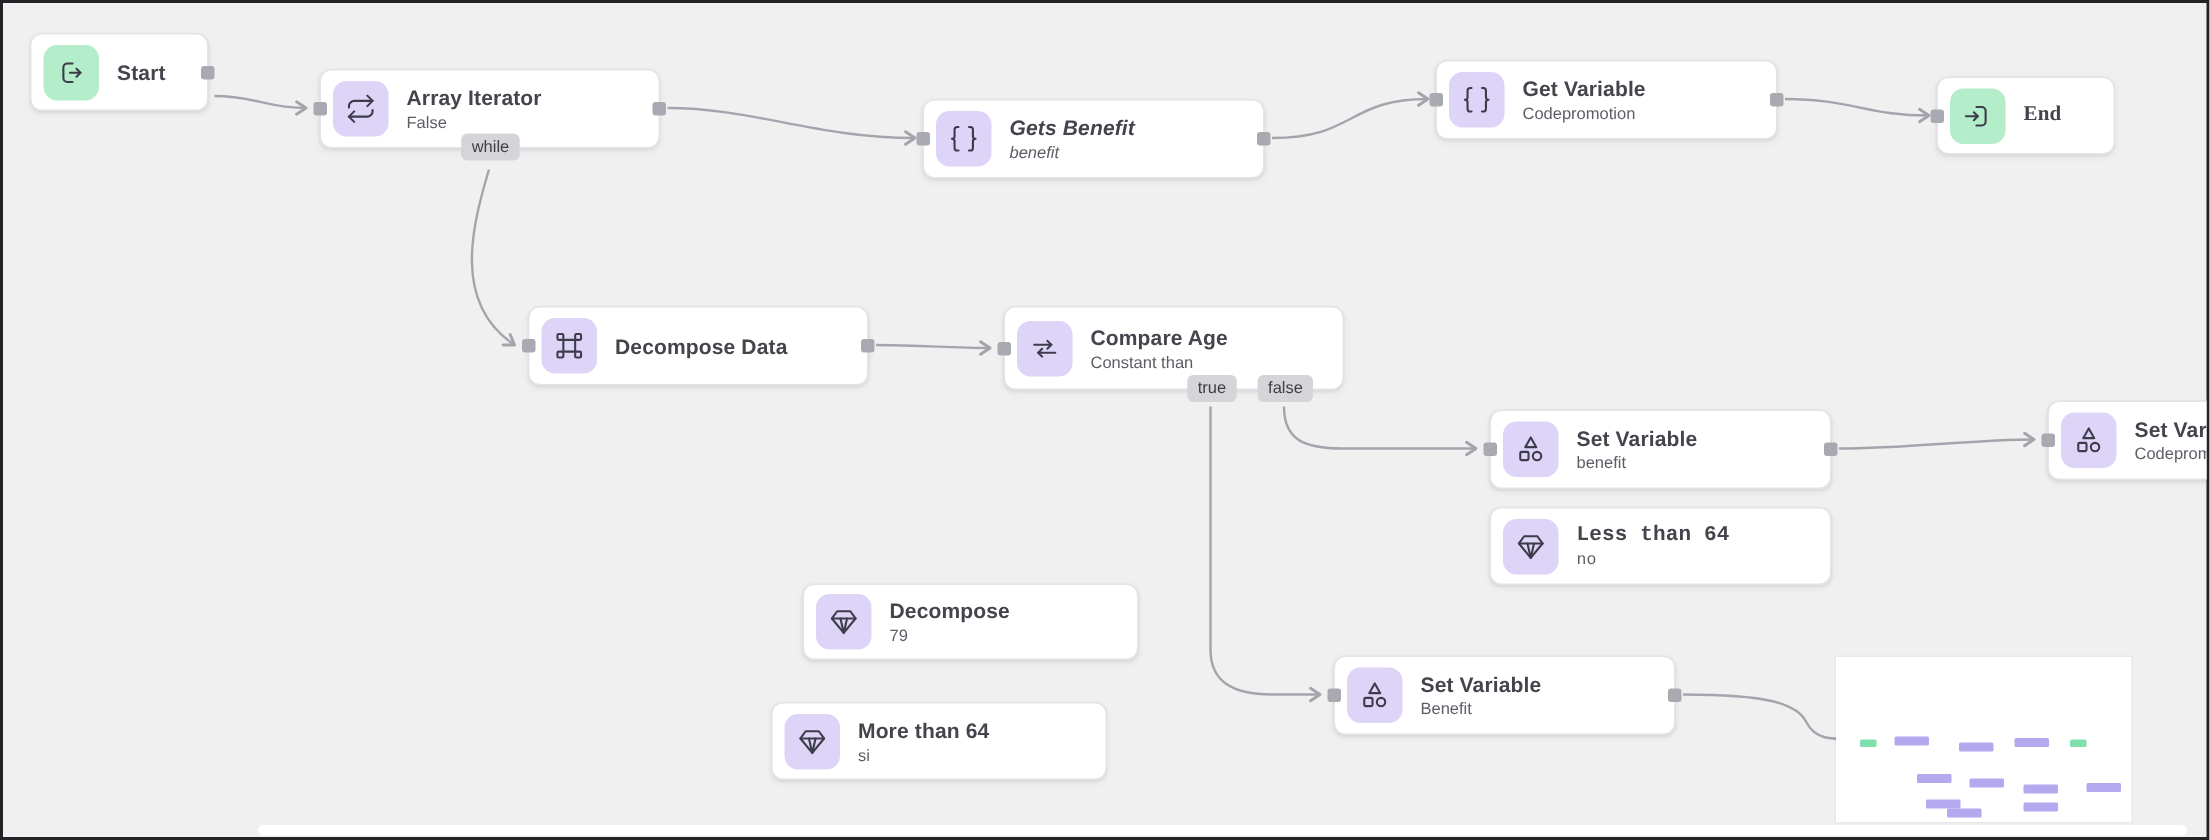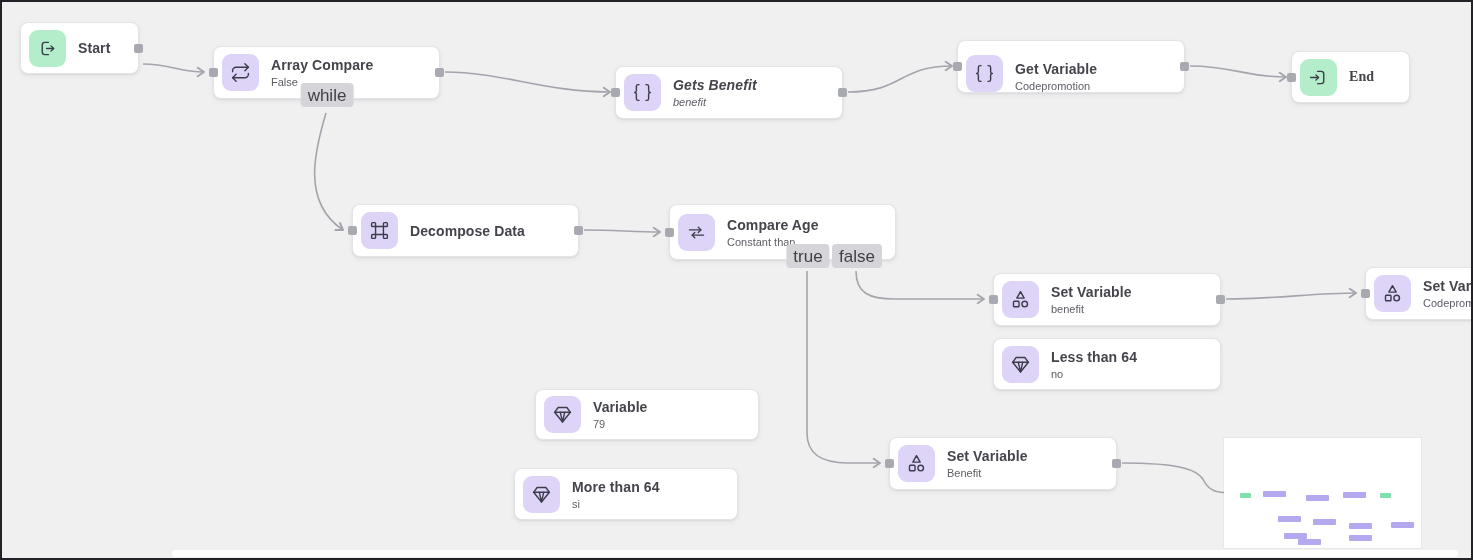--- a/index.html
+++ b/index.html
@@ -24,21 +24,21 @@
     stroke-linecap:round;stroke-linejoin:round;}
   .text{min-width:0;}
   .title{font-size:14px;font-weight:700;color:var(--title,#44444c);white-space:nowrap;letter-spacing:.1px;}
   .subtitle{font-size:11px;color:var(--subtitle,#5d5d66);margin-top:3px;white-space:nowrap;}
   .handle{position:absolute;width:9px;height:9px;border-radius:2px;background:var(--handle,#a9a9b1);
     top:50%;margin-top:-4.5px;}
   .handle.left{left:-5px;}
   .handle.right{right:-5px;}
   .badge{position:absolute;bottom:-9px;transform:translateX(-50%);
     background:var(--badge-bg,#d5d5d9);color:var(--badge-text,#3f3f46);
-    font-size:17px;line-height:1;padding:3.5px 7px;border-radius:4px;font-weight:500;white-space:nowrap;}
+    font-size:11px;line-height:1;padding:3.5px 7px;border-radius:4px;font-weight:500;white-space:nowrap;}
   .minimap{position:absolute;background:var(--minimap-bg,#fff);box-shadow:0 0 0 1px rgba(0,0,0,.03);}
   .mm-rect{position:absolute;border-radius:1px;}
   .hscroll{position:absolute;background:#fff;border-radius:4px;}
 </style>
 </head>
 <body>
 
 <div class="frame">
   <svg id="edge-svg">
     <defs>
@@ -74,42 +74,42 @@
       <div class="node" style="left: 211px; top: 44px; width: 227px; height: 53px;">
         <div class="icon purple">
           <svg viewBox="0 0 24 24">
             <path d="m17 2 4 4-4 4"></path>
             <path d="M3 11v-1a4 4 0 0 1 4-4h14"></path>
             <path d="m7 22-4-4 4-4"></path>
             <path d="M21 13v1a4 4 0 0 1-4 4H3"></path>
           </svg>
         </div>
         <div class="text">
-          <div class="title">Array Compare</div>
+          <div class="title">Array Iterator</div>
           <div class="subtitle">False</div>
         </div>
         <span class="handle left"></span>
         <span class="handle right"></span>
         <span class="badge" style="left: 113px;">while</span>
       </div>
       <div class="node" style="left: 613px; top: 64px; width: 228px; height: 53px; font-style: italic;">
         <div class="icon purple">
           <svg viewBox="0 0 24 24">
             <path d="M8 3H7a2 2 0 0 0-2 2v5a2 2 0 0 1-2 2 2 2 0 0 1 2 2v5a2 2 0 0 0 2 2h1"></path>
             <path d="M16 3h1a2 2 0 0 1 2 2v5a2 2 0 0 0 2 2 2 2 0 0 0-2 2v5a2 2 0 0 1-2 2h-1"></path>
           </svg>
         </div>
         <div class="text">
           <div class="title">Gets Benefit</div>
           <div class="subtitle">benefit</div>
         </div>
         <span class="handle left"></span>
         <span class="handle right"></span>
       </div>
-      <div class="node" style="left: 955px; top: 38px; width: 228px; height: 53px; align-items: flex-end;">
+      <div class="node" style="left: 955px; top: 38px; width: 228px; height: 53px;">
         <div class="icon purple">
           <svg viewBox="0 0 24 24">
             <path d="M8 3H7a2 2 0 0 0-2 2v5a2 2 0 0 1-2 2 2 2 0 0 1 2 2v5a2 2 0 0 0 2 2h1"></path>
             <path d="M16 3h1a2 2 0 0 1 2 2v5a2 2 0 0 0 2 2 2 2 0 0 0-2 2v5a2 2 0 0 1-2 2h-1"></path>
           </svg>
         </div>
         <div class="text">
           <div class="title">Get Variable</div>
           <div class="subtitle">Codepromotion</div>
         </div>
@@ -184,21 +184,21 @@
             <rect x="4" y="14" width="6.3" height="6.3" rx="1"></rect>
             <circle cx="16.8" cy="17.2" r="3.2"></circle>
           </svg>
         </div>
         <div class="text">
           <div class="title">Set Variable</div>
           <div class="subtitle">Codepromotion</div>
         </div>
         <span class="handle left"></span>
       </div>
-      <div class="node" style="left: 991px; top: 336px; width: 228px; height: 52px;">
+      <div class="node" style="left: 991px; top: 336px; width: 228px; height: 52px; font-family: Liberation Mono, monospace;">
         <div class="icon purple">
           <svg viewBox="0 0 24 24">
             <path d="M7 4h10l4 5.5L12 20.5 3 9.5Z"></path>
             <path d="M3 9.5h18"></path>
             <path d="M9.5 9.5 12 20.5 14.5 9.5"></path>
           </svg>
         </div>
         <div class="text">
           <div class="title">Less than 64</div>
           <div class="subtitle">no</div>
@@ -206,21 +206,21 @@
       </div>
       <div class="node" style="left: 533px; top: 387px; width: 224px; height: 51px;">
         <div class="icon purple">
           <svg viewBox="0 0 24 24">
             <path d="M7 4h10l4 5.5L12 20.5 3 9.5Z"></path>
             <path d="M3 9.5h18"></path>
             <path d="M9.5 9.5 12 20.5 14.5 9.5"></path>
           </svg>
         </div>
         <div class="text">
-          <div class="title">Variable</div>
+          <div class="title">Decompose</div>
           <div class="subtitle">79</div>
         </div>
       </div>
       <div class="node" style="left: 512px; top: 466px; width: 224px; height: 52px;">
         <div class="icon purple">
           <svg viewBox="0 0 24 24">
             <path d="M7 4h10l4 5.5L12 20.5 3 9.5Z"></path>
             <path d="M3 9.5h18"></path>
             <path d="M9.5 9.5 12 20.5 14.5 9.5"></path>
           </svg>

